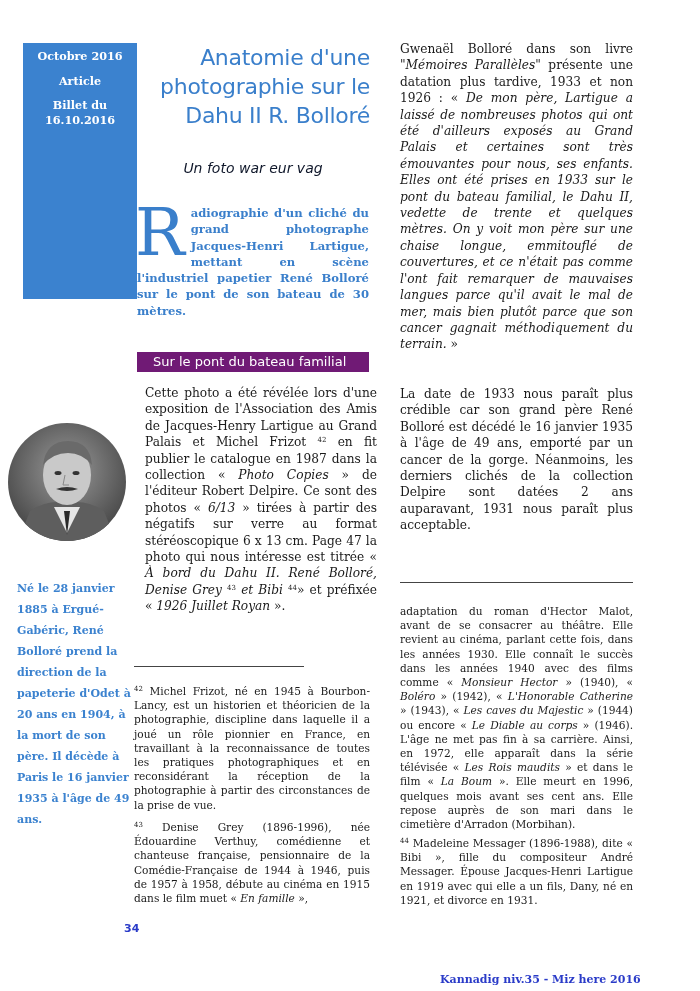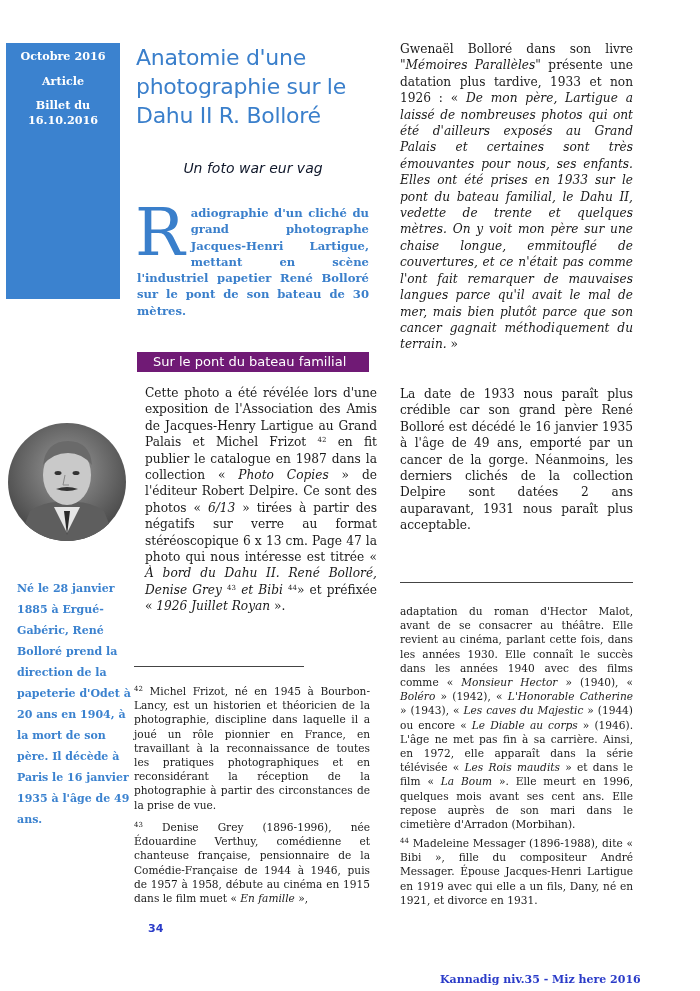--- a/index.html
+++ b/index.html
@@ -1,30 +1,30 @@
 <!DOCTYPE html>
 <html><head>
 <meta charset="utf-8">
 <style>
   html, body { margin: 0; padding: 0; background: #ffffff; }
   body { width: 700px; height: 991px; position: relative; overflow: hidden; font-family: "DejaVu Serif", serif; color: #1a1a1a; }
   .abs { position: absolute; }
 
   
-  #infobox { left: 6px; top: 43px; width: 114px; height: 256px; background: #3b82cf; color: #fff; text-align: center; font-family: "DejaVu Serif", serif; font-weight: bold; font-size: 11.2px; line-height: 14.5px; box-sizing: border-box; padding: 6px 0; }
+  #infobox { left: 23px; top: 43px; width: 114px; height: 256px; background: #3b82cf; color: #fff; text-align: center; font-family: "DejaVu Serif", serif; font-weight: bold; font-size: 11.2px; line-height: 14.5px; box-sizing: border-box; padding: 6px 0; }
   #infobox p { margin: 0 0 10px 0; }
 
   
   #portrait { left: 8px; top: 423px; width: 118px; height: 118px; border-radius: 50%; overflow: hidden; }
 
   
   #bio { left: 9px; top: 578px; width: 116px; color: #3b82cf; font-weight: bold; font-size: 11px; line-height: 21px; margin-left: 8px; }
 
   
-  #title { left: 136px; top: 43px; width: 234px; text-align: left; color: #3a7fcb; font-family: "DejaVu Sans", sans-serif; font-size: 22px; line-height: 29px; letter-spacing: -0.3px; }
+  #title { left: 136px; top: 43px; width: 234px; text-align: right; color: #3a7fcb; font-family: "DejaVu Sans", sans-serif; font-size: 22px; line-height: 29px; letter-spacing: -0.3px; }
   #subtitle { left: 136px; top: 160px; width: 234px; text-align: center; color: #0f172a; font-family: "DejaVu Sans", sans-serif; font-style: italic; font-size: 14px; }
 
   
   #lead { left: 137px; top: 205px; width: 232px; color: #3a7fcb; font-weight: bold; font-size: 11.6px; line-height: 16.3px; text-align: justify; }
   #dropcap { float: left; font-size: 66px; line-height: 52px; margin: 2px 6px 0 -2px; font-weight: normal; color: #3a7fcb; font-family: "DejaVu Serif", serif; }
 
   
   #section-bar { left: 137px; top: 352px; width: 232px; height: 20px; background: #701a75; color: #fff; font-family: "DejaVu Sans", sans-serif; font-size: 13px; line-height: 20px; padding-left: 16px; box-sizing: border-box; }
 
   .body-text { font-size: 12.2px; line-height: 16.4px; text-align: justify; }
@@ -38,21 +38,21 @@
 
   .fn { font-size: 10.6px; line-height: 14.2px; text-align: justify; }
   #fn42 { left: 134px; top: 684px; width: 236px; }
   #fn43 { left: 134px; top: 820px; width: 236px; }
   #fn43cont { left: 400px; top: 604px; width: 233px; }
   #fn44 { left: 400px; top: 836px; width: 233px; }
 
   sup { font-size: 7px; vertical-align: 4px; line-height: 0; }
   em, .it { font-style: italic; }
 
-  #page-num { left: 148px; top: 922px; color: #2a3bc8; font-family: "DejaVu Sans", sans-serif; font-weight: bold; font-size: 11px; }
+  #page-num { left: 124px; top: 922px; color: #2a3bc8; font-family: "DejaVu Sans", sans-serif; font-weight: bold; font-size: 11px; }
   #footer-title { left: 440px; top: 973px; color: #2a3bc8; font-family: "DejaVu Serif", serif; font-weight: bold; font-size: 11px; }
 </style>
 </head>
 <body>
 
 <div id="infobox" class="abs">
   <p>Octobre 2016</p>
   <p>Article</p>
   <p><span>Billet du</span><br><span>16.10.2016</span></p>
 </div>

